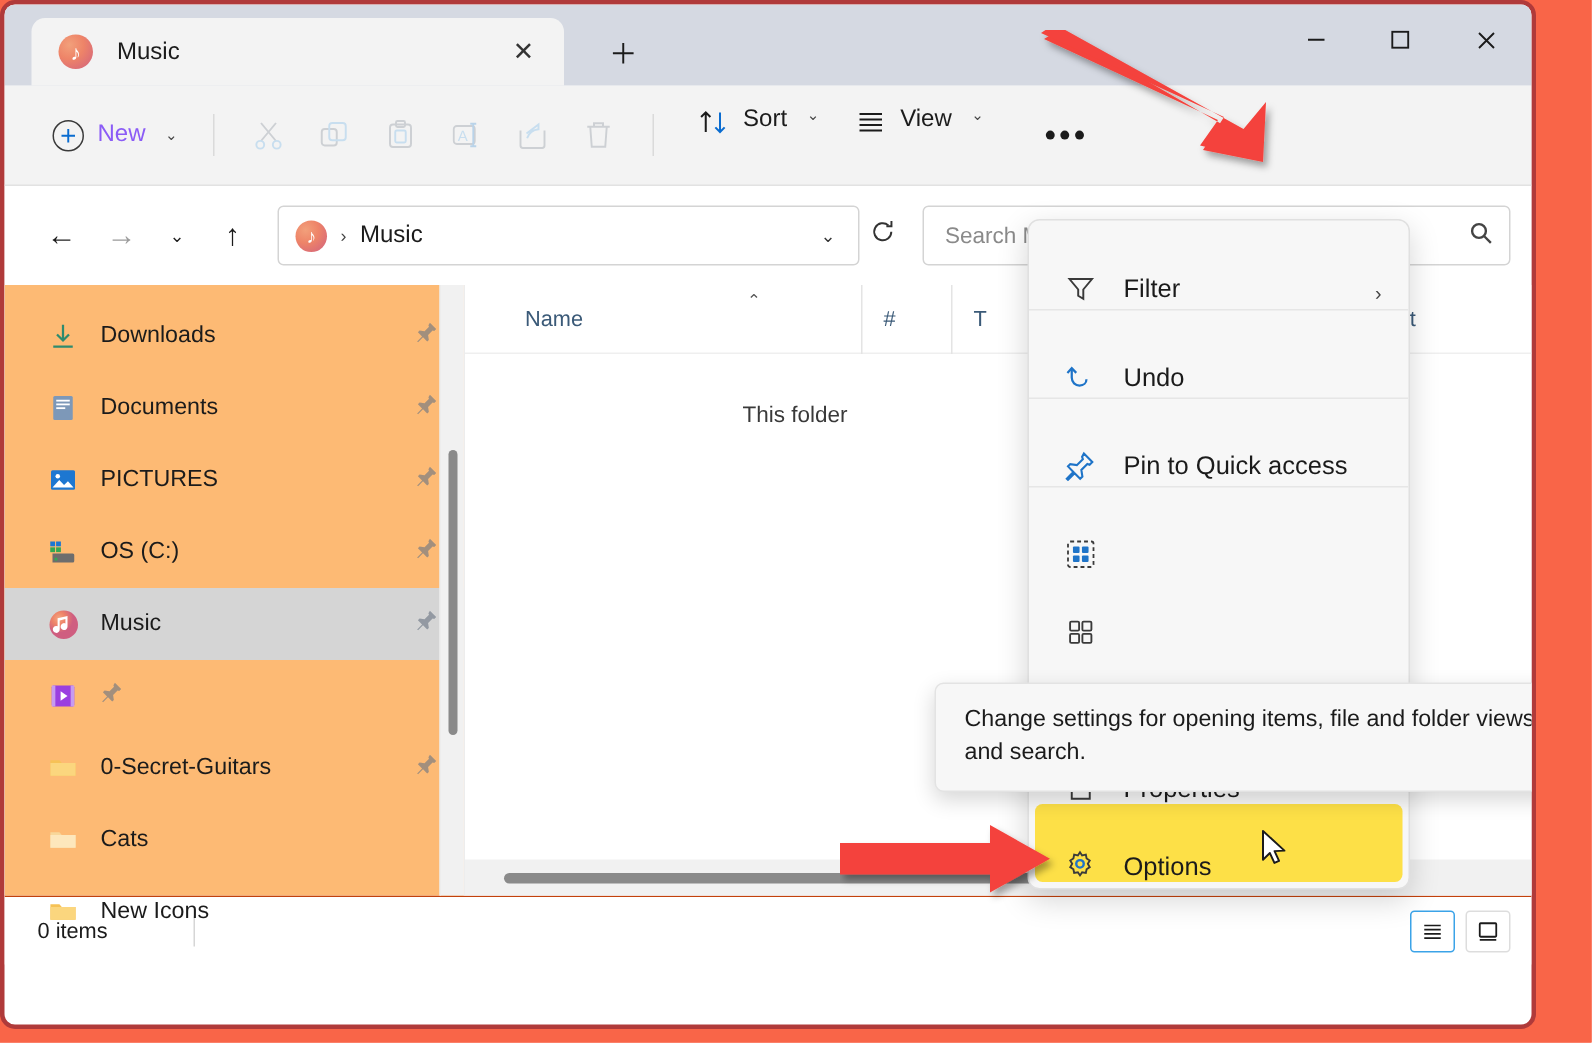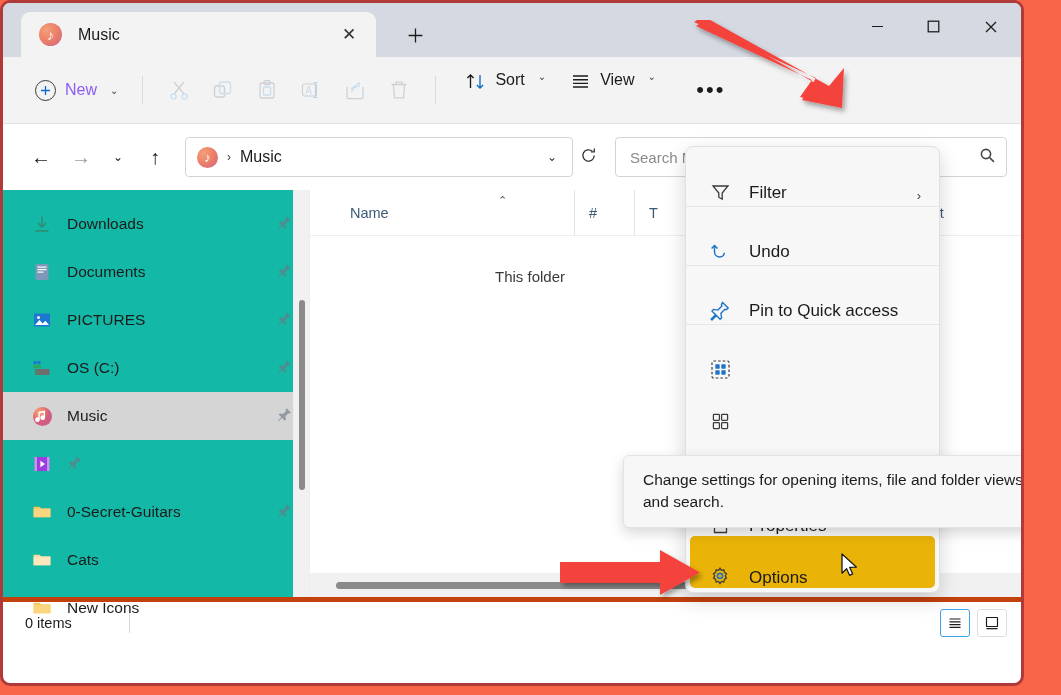--- a/index.html
+++ b/index.html
@@ -161,21 +161,21 @@
   }
   .search-ph { font-size: 15px; color: #8a8a8a; flex: 1 1 auto; }
   .search-ico { font-size: 15px; color: #444; }
 
   
   .bodysplit { display: flex; height: 407px; background: #fff; }
 
   .sidebar {
     position: relative;
     width: 306px; height: 100%;
-    background: #14b8a6;
+    background: #fdba74;
     padding-top: 10px;
   }
   .sbitem {
     height: 48px;
     display: flex; align-items: center;
     padding: 0 16px 0 28px;
     gap: 14px;
   }
   .sbitem.sel { background: #D5D5D5; }
   .sb-ico { width: 22px; height: 22px; flex: 0 0 auto; display:flex; align-items:center; justify-content:center;}
@@ -224,21 +224,21 @@
     height: 24px; background: #F1F1F1;
   }
   .hscroll-thumb {
     position: absolute; left: 26px; top: 9px;
     width: 427px; height: 7px; border-radius: 4px; background: #8A8A8A;
   }
 
   
   .statusbar {
     height: 46px; background: #fff;
-    border-top: 5px solid #c2410c;
+    border-top: 1px solid #c2410c;
     display: flex; align-items: center;
     padding: 0 14px 0 22px;
     gap: 35px;
   }
   .status-txt { font-size: 14.5px; color: #1b1b1b; }
   .status-div { width: 1px; height: 20px; background: #D6D6D6; margin-left: 22px; }
   .viewtoggle { margin-left: auto; display: flex; gap: 7px; }
   .vbtn {
     width: 30px; height: 28px;
     border: 1.6px solid #DDDDDD; border-radius: 3px;
@@ -261,21 +261,21 @@
     z-index: 40;
   }
   .mi {
     height: 52px;
     display: flex; align-items: flex-end;
     padding: 0 14px 0 18px;
     gap: 17px;
     margin: 0 4px;
     border-radius: 5px;
   }
-  .mi.hl { background: #eab308; }
+  .mi.hl { background: #fde047; }
   .mi-ico { width: 24px; display: flex; align-items: center; justify-content: center; }
   .mi-lbl { font-size: 17px; color: #1b1b1b; flex: 1 1 auto; }
   .mi-arrow { font-size: 13px; color: #444; }
   .msep { height: 1px; background: #E6E6E6; margin: 3px 0; }
 
   
   .tooltip {
     position: absolute;
     left: 620px; top: 452px;
     width: 434px;

